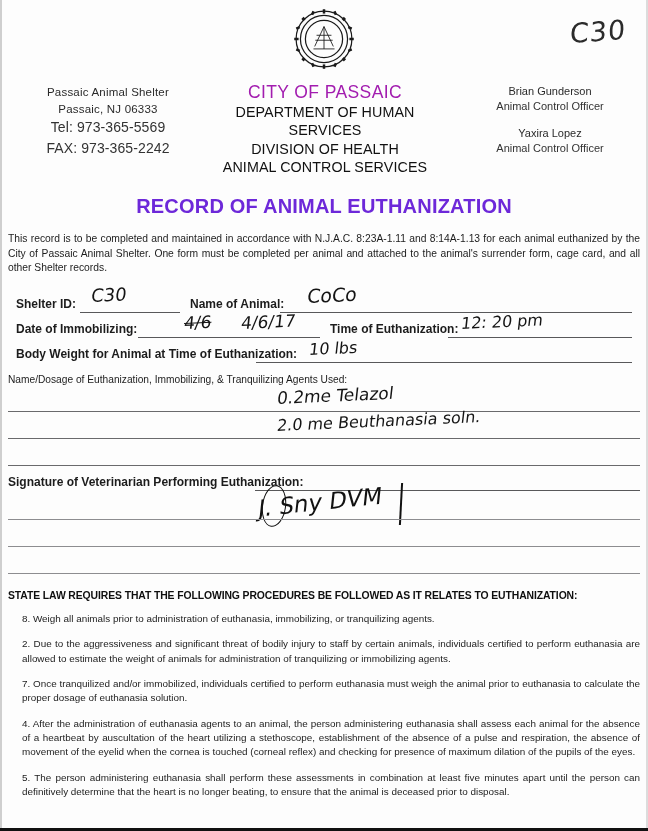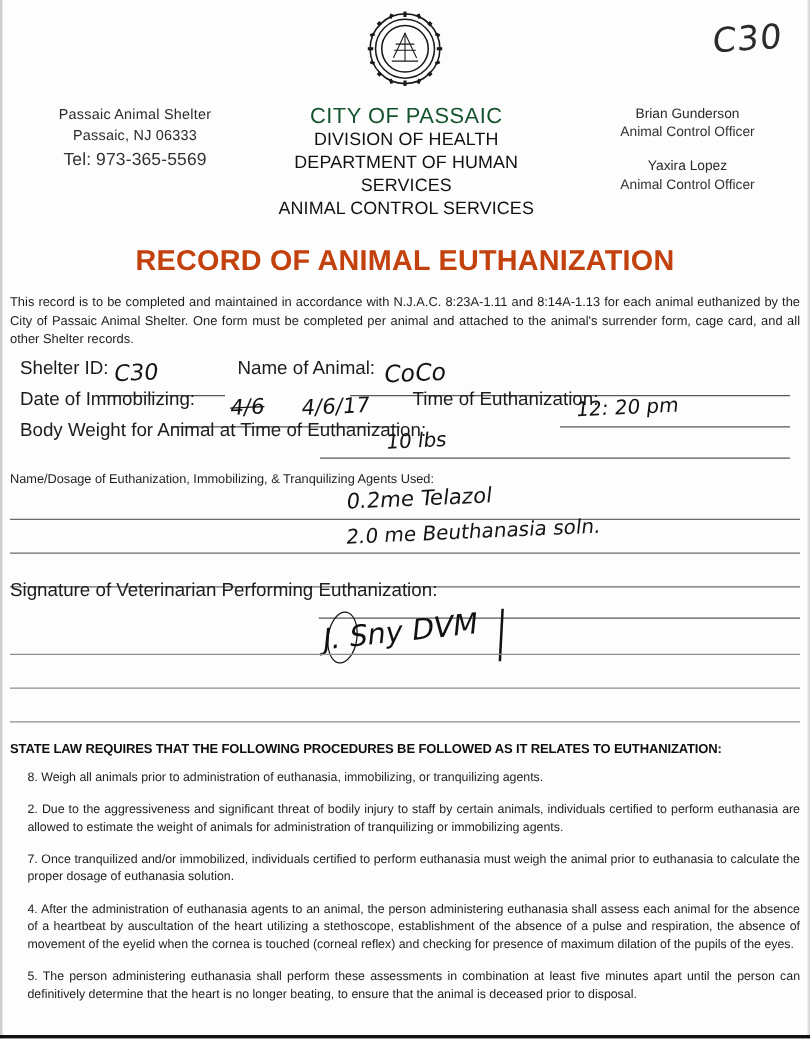--- a/index.html
+++ b/index.html
@@ -90,21 +90,21 @@
   .center-title {
     position: absolute;
     left: 200px;
     top: 82px;
     width: 250px;
     text-align: center;
   }
   .ct-main {
     font-size: 17.5px;
     letter-spacing: 0.4px;
-    color: #14532d;
+    color: #a21caf;
     line-height: 1.2;
   }
   .ct-sub {
     font-size: 14.3px;
     letter-spacing: 0.1px;
     color: #111;
     line-height: 1.28;
   }
   .officers {
     position: absolute;
@@ -121,24 +121,24 @@
   .off-role {
     font-size: 11px;
     color: #333;
     line-height: 1.4;
     margin-bottom: 11px;
   }
 
   
   .form-title {
     text-align: center;
-    font-size: 23px;
+    font-size: 20px;
     font-weight: bold;
     letter-spacing: 0.2px;
-    color: #c2410c;
+    color: #6d28d9;
     margin-top: 27px;
   }
   .intro {
     margin: 14px 8px 0 8px;
     font-size: 10.3px;
     line-height: 1.42;
     text-align: justify;
     color: #1c1c1c;
   }
 
@@ -147,24 +147,25 @@
     position: relative;
     margin-top: 14px;
     padding: 0 8px;
   }
   .frow {
     position: relative;
     height: 25px;
   }
   .flabel {
     position: absolute;
-    bottom: 16px;
-    font-size: 15px;
+    bottom: 4px;
+    font-size: 12px;
     color: #1c1c1c;
     white-space: nowrap;
+    font-weight: bold;
   }
   .fline {
     position: absolute;
     bottom: 2px;
     border-bottom: 1px solid #58585a;
     height: 0;
   }
   .hand {
     position: absolute;
     font-family: "DejaVu Sans", sans-serif;
@@ -294,26 +295,27 @@
         </g>
       </svg>
     </div>
 
     <div class="corner-mark">C30</div>
 
     <div class="addr-block">
       <div class="addr-line">Passaic Animal Shelter</div>
       <div class="addr-line">Passaic, NJ 06333</div>
       <div class="addr-small">Tel: 973-365-5569</div>
+      <div class="addr-small">FAX: 973-365-2242</div>
     </div>
 
     <div class="center-title">
       <div class="ct-main">CITY OF PASSAIC</div>
+      <div class="ct-sub">DEPARTMENT OF HUMAN SERVICES</div>
       <div class="ct-sub">DIVISION OF HEALTH</div>
-      <div class="ct-sub">DEPARTMENT OF HUMAN SERVICES</div>
       <div class="ct-sub">ANIMAL CONTROL SERVICES</div>
     </div>
 
     <div class="officers">
       <div class="off-name">Brian Gunderson</div>
       <div class="off-role">Animal Control Officer</div>
       <div class="off-name">Yaxira Lopez</div>
       <div class="off-role">Animal Control Officer</div>
     </div>
   </div>

